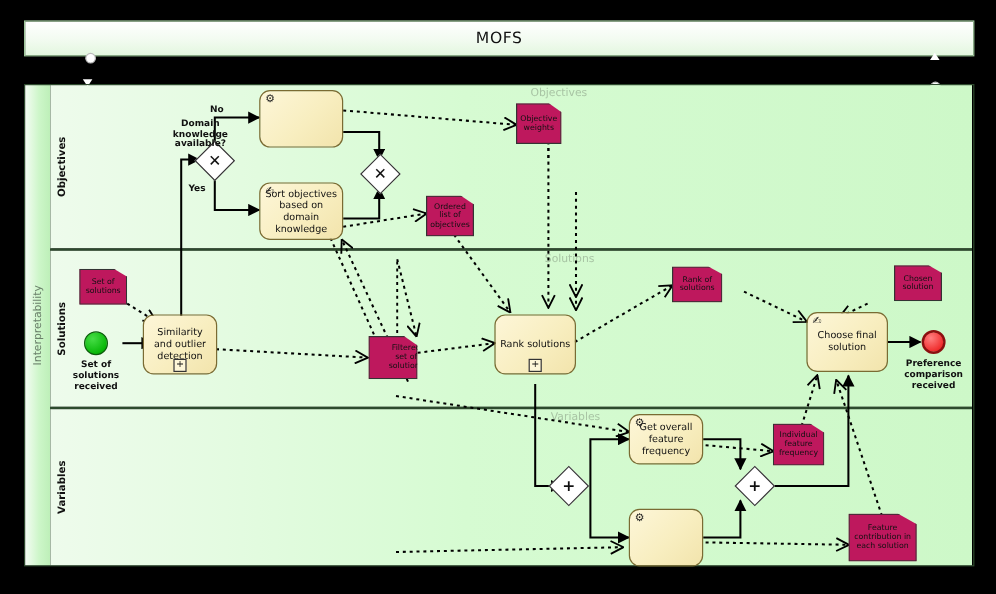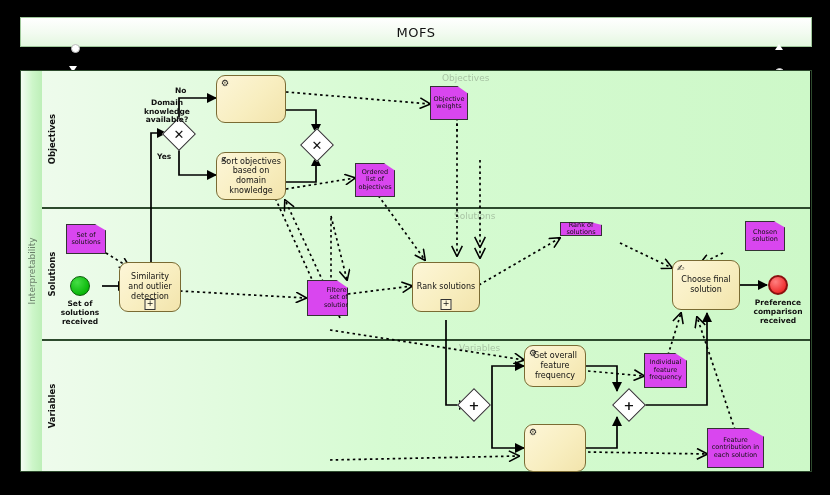--- a/index.html
+++ b/index.html
@@ -37,21 +37,21 @@
   .task{position:absolute;box-sizing:border-box;border:1.6px solid #7a6b33;border-radius:9px;
         background:linear-gradient(135deg,#fdf6d8 0%,#f8eec0 55%,#f2e4ac 100%);
         display:flex;align-items:center;justify-content:center;text-align:center;
         font-size:8px;color:#111;line-height:1.22;padding:3px;}
   .task .lbl{display:block;}
   .tmark{position:absolute;left:4px;top:3px;font-size:9px;line-height:1;color:#222;}
   .subm{position:absolute;left:50%;bottom:1px;transform:translateX(-50%);
         width:9px;height:9px;border:1px solid #333;background:#fdf6d8;
         font-size:8px;line-height:7px;text-align:center;color:#111;}
 
-  .doc{position:absolute;box-sizing:border-box;border:1px solid #333;background:#d946ef;
+  .doc{position:absolute;box-sizing:border-box;border:1px solid #333;background:#be185d;
        display:flex;align-items:center;justify-content:center;text-align:center;
        font-size:6.5px;color:#111;line-height:1.15;padding:2px;
        clip-path:polygon(0 0,72% 0,100% 22%,100% 100%,0 100%);}
 
   .gw{position:absolute;width:24px;height:24px;transform:rotate(45deg);
       border:1.6px solid #333;background:#fff;box-sizing:border-box;}
   .gwg{position:absolute;width:24px;height:24px;display:flex;align-items:center;
        justify-content:center;font-size:13px;font-weight:bold;color:#111;line-height:1;}
 
   .ev{position:absolute;border-radius:50%;box-sizing:border-box;}
@@ -214,21 +214,21 @@
   </div>
   <div class="doc" style="left:355px;top:163px;width:40px;height:34px;">
     <span><span>Ordered</span><br><span>list of</span><br><span>objectives</span></span>
   </div>
   <div class="doc" style="left:66px;top:224px;width:40px;height:30px;">
     <span><span>Set of</span><br><span>solutions</span></span>
   </div>
   <div class="doc" style="left:307px;top:280px;width:41px;height:36px;padding-left:24px;">
     <span><span>Filtered</span><br><span>set of</span><br><span>solutions</span></span>
   </div>
-  <div class="doc" style="left:560px;top:222px;width:42px;height:14px;">
+  <div class="doc" style="left:560px;top:222px;width:42px;height:30px;">
     <span><span>Rank of</span><br><span>solutions</span></span>
   </div>
   <div class="doc" style="left:745px;top:221px;width:40px;height:30px;">
     <span><span>Chosen</span><br><span>solution</span></span>
   </div>
   <div class="doc" style="left:644px;top:353px;width:43px;height:35px;">
     <span><span>Individual</span><br><span>feature</span><br><span>frequency</span></span>
   </div>
   <div class="doc" style="left:707px;top:428px;width:57px;height:40px;">
     <span><span>Feature</span><br><span>contribution in</span><br><span>each solution</span></span>

